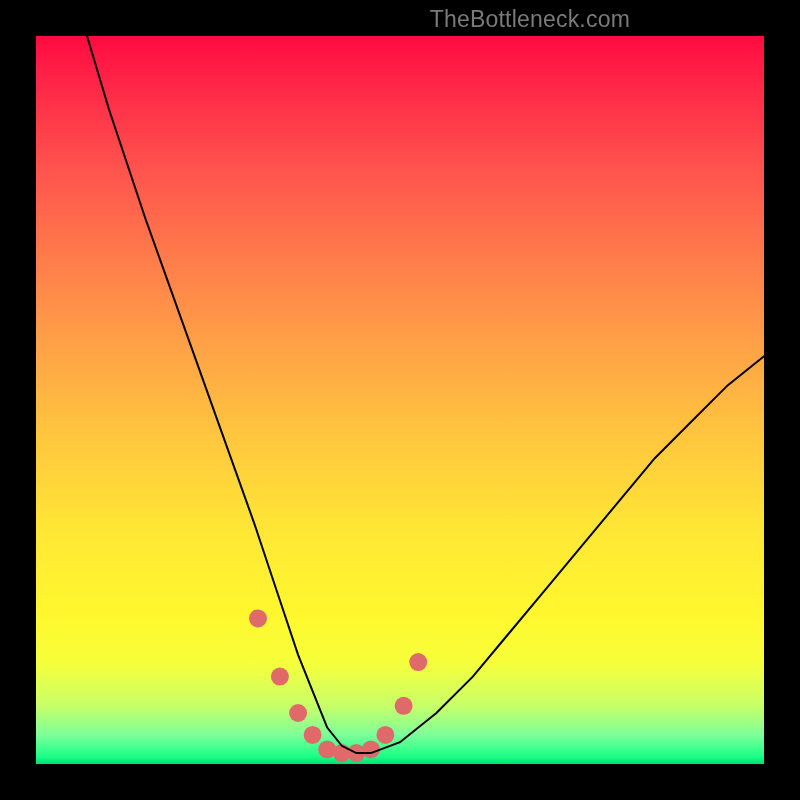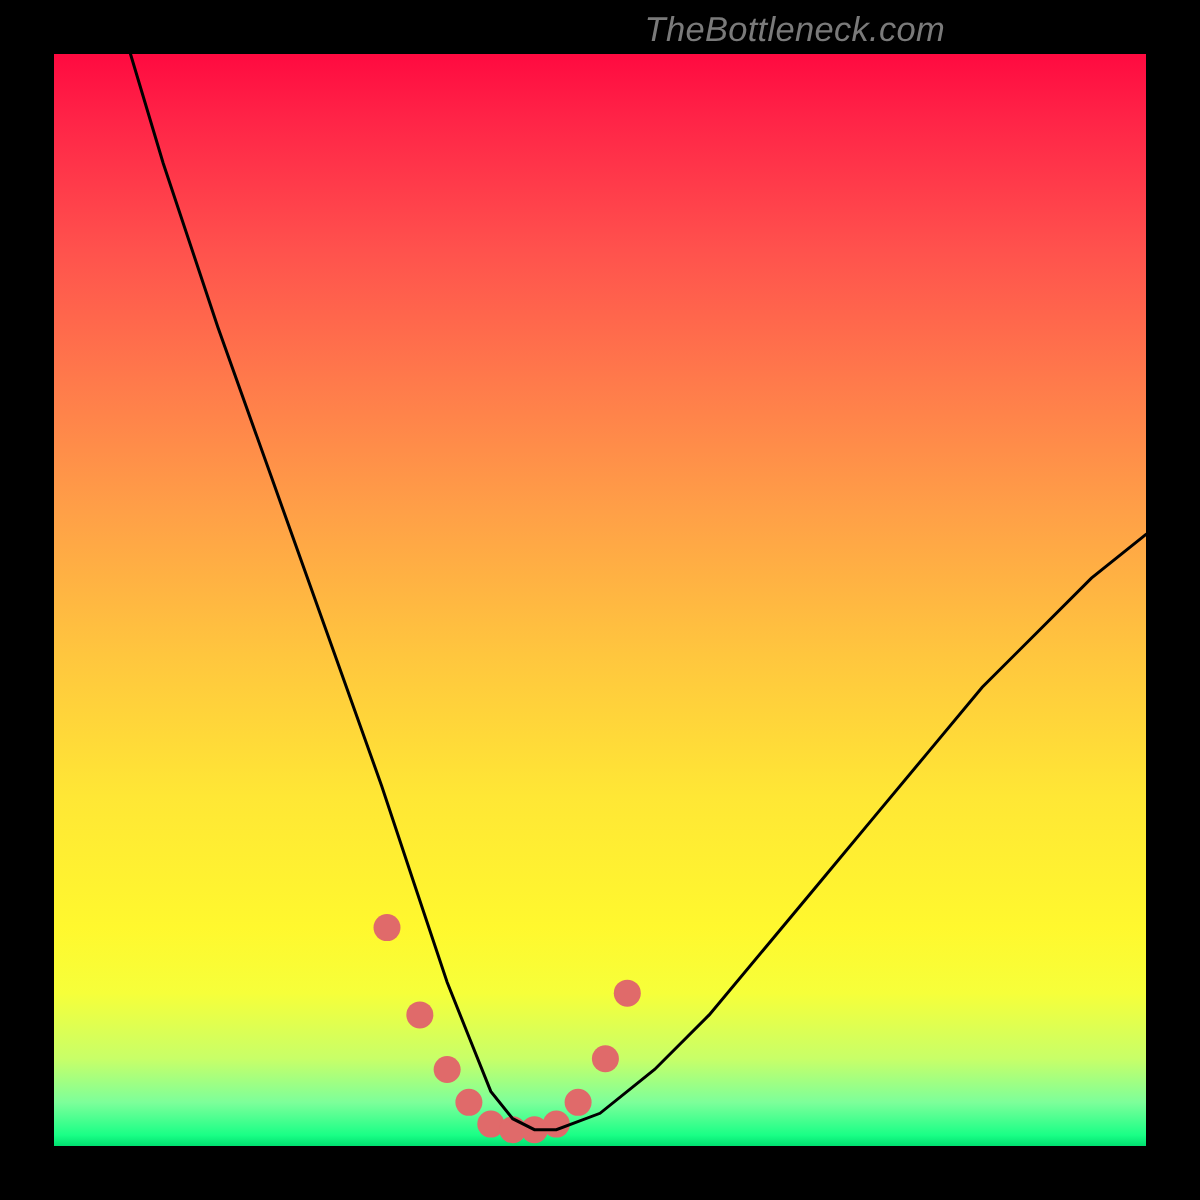--- a/index.html
+++ b/index.html
@@ -7,21 +7,20 @@
     padding: 0;
     width: 800px;
     height: 800px;
     background: #000000;
     overflow: hidden;
   }
   .container {
     position: relative;
     width: 644px;
     height: 800px;
-    font-style: italic;
   }
   .plot-area {
     position: absolute;
     left: 36px;
     top: 36px;
     width: 728px;
     height: 728px;
     background: linear-gradient(
       to bottom,
       #ff0a40 0%,

